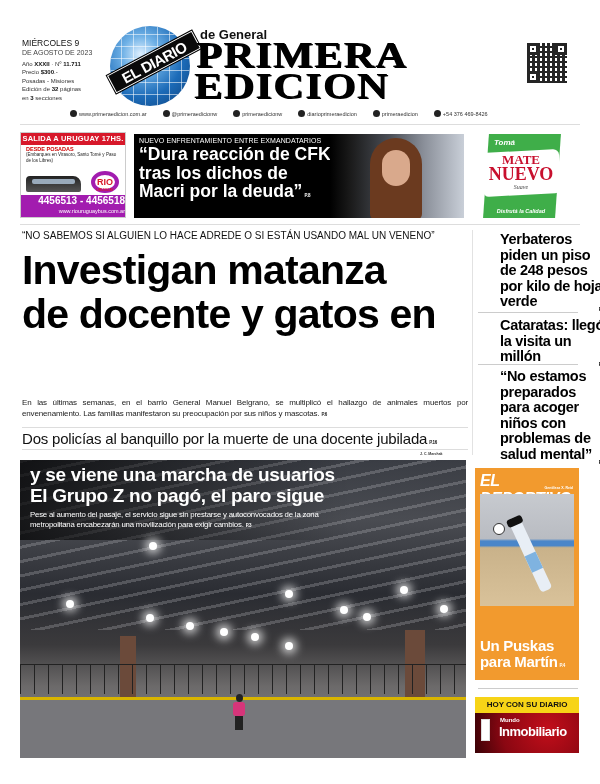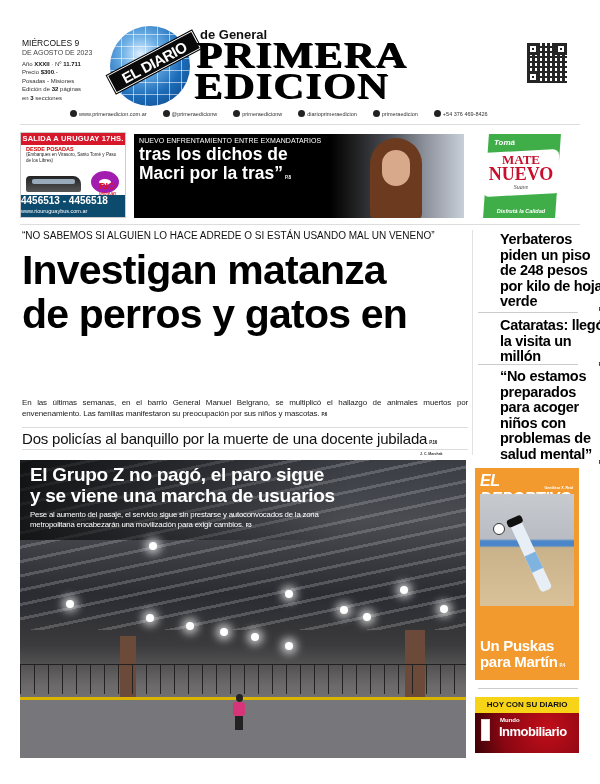--- a/index.html
+++ b/index.html
@@ -42,23 +42,23 @@
 .social .ic{width:7px;height:7px;border-radius:50%;background:#222;display:inline-block}
 .rule{left:20px;width:560px;height:1px;background:#ddd}
 
 
 .ad-rio{left:20px;top:132px;width:106px;height:86px;background:#fff;border:1px solid #ccc;overflow:hidden}
 .ad-rio .top{height:12px;background:#d7182a;color:#fff;font-weight:bold;font-size:7.5px;line-height:12px;text-align:center;letter-spacing:.2px}
 .ad-rio .desde{font-size:5.5px;font-weight:bold;color:#c00;padding:1px 5px 0}
 .ad-rio .emb{font-size:4.5px;color:#222;padding:0 5px;line-height:5.5px}
 .ad-rio .bus{position:absolute;left:5px;top:43px;width:55px;height:16px;background:linear-gradient(#222,#555);border-radius:4px 8px 2px 2px}
 .ad-rio .bus::after{content:"";position:absolute;left:6px;right:6px;top:3px;height:5px;background:#9ab;border-radius:2px}
-.ad-rio .logo{position:absolute;right:6px;top:38px;width:28px;height:22px;border:8px solid #a21caf;border-radius:50%;color:#d7182a;font-weight:bold;font-size:9px;text-align:center;line-height:14px}
+.ad-rio .logo{position:absolute;right:6px;top:38px;width:28px;height:22px;border:4px solid #a21caf;border-radius:50%;color:#d7182a;font-weight:bold;font-size:9px;text-align:center;line-height:14px}
 .ad-rio .logo small{display:block;font-size:3.5px;line-height:3px}
-.ad-rio .tel{position:absolute;left:0;right:0;bottom:0;height:22px;background:#0c4a6e;color:#fff;text-align:left}
+.ad-rio .tel{position:absolute;left:0;right:0;bottom:0;height:22px;background:#a21caf;color:#fff;text-align:right}
 .ad-rio .tel .n{font-weight:bold;font-size:10px;line-height:12px}
 .ad-rio .tel .w{font-size:5.5px;line-height:8px}
 
 .cfk{left:134px;top:134px;width:196px;height:84px;background:#000;padding:3px 5px;color:#fff}
 .cfk-photo{left:330px;top:134px;width:134px;height:84px;
   background:linear-gradient(90deg,#000 0%,#1a1a1a 15%,#4b4f57 45%,#8a8f99 70%,#c9cfd8 100%);overflow:hidden}
 .cfk-photo .hair{position:absolute;left:40px;top:4px;width:52px;height:82px;border-radius:26px 26px 6px 6px;background:#6b3a1f}
 .cfk-photo .face{position:absolute;left:52px;top:16px;width:28px;height:36px;border-radius:14px 14px 14px 14px;background:#d9a98c}
 .cfk .kicker{font-size:7px;letter-spacing:.1px;white-space:nowrap}
 .cfk .head{font-weight:bold;font-size:17.5px;line-height:18.5px;margin-top:1px;white-space:nowrap}
@@ -191,22 +191,23 @@
   <div class="logo"><span>RIO</span><small>URUGUAY</small></div>
   <div class="tel">
     <div class="n">4456513 - 4456518</div>
     <div class="w">www.riouruguaybus.com.ar</div>
   </div>
 </div>
 
 <div class="abs cfk">
   <div class="kicker">NUEVO ENFRENTAMIENTO ENTRE EXMANDATARIOS</div>
   <div class="head">
+    <div>“Dura reacción de CFK</div>
     <div>tras los dichos de</div>
-    <div><span>Macri por la tras”</span><span class="pg">P.8</span></div>
+    <div><span>Macri por la deuda”</span><span class="pg">P.8</span></div>
   </div>
 </div>
 <div class="abs cfk-photo">
     <div class="hair"></div>
     <div class="face"></div>
   </div>
 
 <div class="abs ad-mate">
   <div class="green"></div>
   <div class="toma">Tomá</div>
@@ -214,21 +215,21 @@
   <div class="mate">MATE</div>
   <div class="rojo">NUEVO</div>
   <div class="suave">Suave</div>
   <div class="disf">Disfrutá la Calidad</div>
 </div>
 <div class="abs rule" style="top:224px"></div>
 
 <div class="abs kicker-main">“NO SABEMOS SI ALGUIEN LO HACE ADREDE O SI ESTÁN USANDO MAL UN VENENO”</div>
 <div class="abs headline">
   <div>Investigan matanza</div>
-  <div>de perros y gatos en</div>
+  <div>de docente y gatos en</div>
 </div>
 <div class="abs summary"><span>En las últimas semanas, en el barrio General Manuel Belgrano, se multiplicó el hallazgo de animales muertos por envenenamiento. Las familias manifestaron su preocupación por sus niños y mascotas.</span><span class="pg">P.6</span></div>
 <div class="abs rule" style="left:22px;width:446px;top:427px"></div>
 <div class="abs sub-head"><span>Dos policías al banquillo por la muerte de una docente jubilada</span><span class="pg">P.16</span></div>
 <div class="abs rule" style="left:22px;width:446px;top:449px"></div>
 <div class="abs credit">J. C. Marchak</div>
 
 <div class="abs photo">
   <div class="beams"></div>
   <div class="shade"></div>
@@ -249,22 +250,22 @@
   <div class="fence"></div>
   <div class="curb"></div>
   <div class="road"></div>
   <div class="person">
       <div class="h"></div>
       <div class="b"></div>
       <div class="l"></div>
     </div>
 </div>
 <div class="abs grupo-head">
+  <div>y se viene una marcha de usuarios</div>
   <div>El Grupo Z no pagó, el paro sigue</div>
-  <div>y se viene una marcha de usuarios</div>
 </div>
 <div class="abs grupo-sum"><span>Pese al aumento del pasaje, el servicio sigue sin prestarse y autoconvocados de la zona metropolitana encabezarán una movilización para exigir cambios.</span><span class="pg">P.3</span></div>
 
 <div class="abs vsep"></div>
 <div class="abs side side-1"><span>Yerbateros piden un piso de 248 pesos por kilo de hoja verde</span><span class="pg">P.4</span></div>
 <div class="abs sep" style="top:312px"></div>
 <div class="abs side side-2"><span>Cataratas: llegó la visita un millón</span><span class="pg">P.7</span></div>
 <div class="abs sep" style="top:364px"></div>
 <div class="abs side side-3"><span>“No estamos preparados para acoger niños con problemas de salud mental”</span><span class="pg">P.5</span></div>
 

